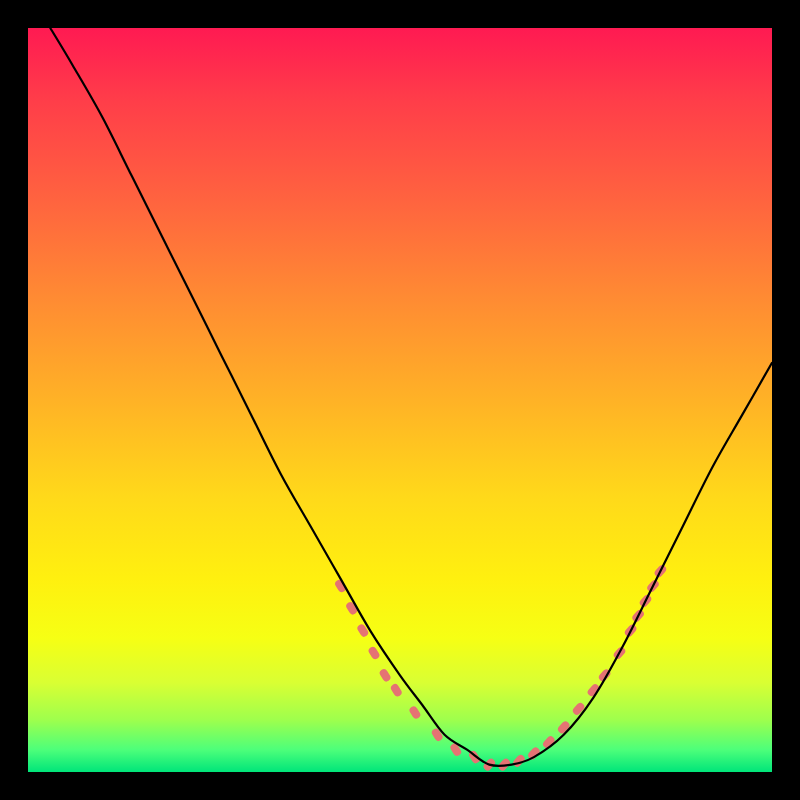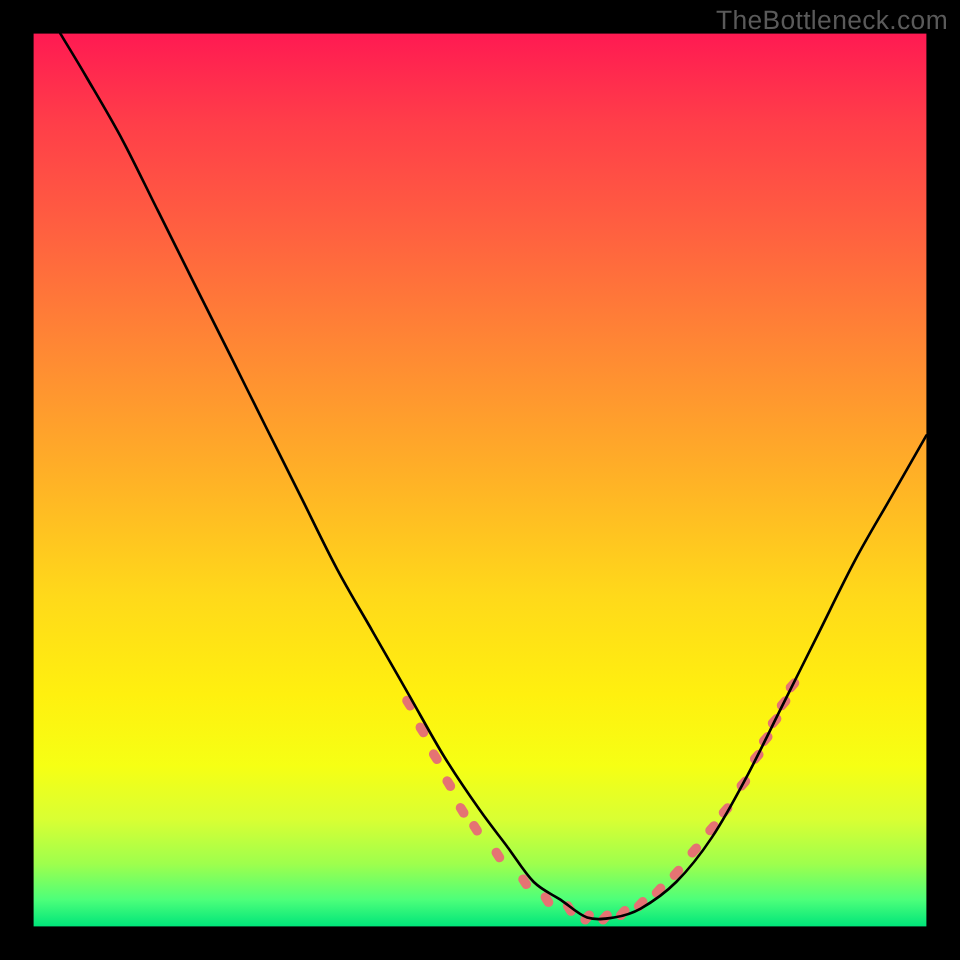--- a/index.html
+++ b/index.html
@@ -87,14 +87,13 @@
           <rect x="585.0" y="621.0" width="13" height="8" rx="4" ry="4" fill="#e57373" transform="rotate(-48 591.5 625.0)"></rect>
           <rect x="596.1" y="598.6" width="13" height="8" rx="4" ry="4" fill="#e57373" transform="rotate(-48 602.6 602.6)"></rect>
           <rect x="603.6" y="583.8" width="13" height="8" rx="4" ry="4" fill="#e57373" transform="rotate(-48 610.1 587.8)"></rect>
           <rect x="611.0" y="568.9" width="13" height="8" rx="4" ry="4" fill="#e57373" transform="rotate(-48 617.5 572.9)"></rect>
           <rect x="618.5" y="554.0" width="13" height="8" rx="4" ry="4" fill="#e57373" transform="rotate(-48 625.0 558.0)"></rect>
           <rect x="625.9" y="539.1" width="13" height="8" rx="4" ry="4" fill="#e57373" transform="rotate(-48 632.4 543.1)"></rect>
         </g>
       <path id="curve-path" fill="none" stroke="#000" stroke-width="2.2" stroke-linecap="round" d="M 22.3 0.0 C 26.0 6.2, 36.0 22.3, 44.6 37.2 C 53.3 52.1, 64.5 70.7, 74.4 89.3 C 84.3 107.9, 94.2 129.0, 104.2 148.8 C 114.1 168.6, 124.0 188.5, 133.9 208.3 C 143.8 228.2, 153.8 248.0, 163.7 267.8 C 173.6 287.7, 183.5 307.5, 193.4 327.4 C 203.4 347.2, 213.3 367.0, 223.2 386.9 C 233.1 406.7, 243.0 427.8, 253.0 446.4 C 262.9 465.0, 272.8 481.1, 282.7 498.5 C 292.6 515.8, 302.6 533.2, 312.5 550.6 C 322.4 567.9, 332.3 586.5, 342.2 602.6 C 352.2 618.8, 363.3 634.9, 372.0 647.3 C 380.7 659.7, 386.9 667.1, 394.3 677.0 C 401.8 687.0, 409.2 699.4, 416.6 706.8 C 424.1 714.2, 431.5 716.7, 439.0 721.7 C 446.4 726.6, 453.8 734.1, 461.3 736.6 C 468.7 739.0, 476.2 737.8, 483.6 736.6 C 491.0 735.3, 497.2 734.1, 505.9 729.1 C 514.6 724.2, 525.8 716.7, 535.7 706.8 C 545.6 696.9, 555.5 684.5, 565.4 669.6 C 575.4 654.7, 585.3 636.1, 595.2 617.5 C 605.1 598.9, 615.0 577.8, 625.0 558.0 C 634.9 538.2, 644.8 518.3, 654.7 498.5 C 664.6 478.6, 674.6 457.6, 684.5 439.0 C 694.4 420.4, 704.3 404.2, 714.2 386.9 C 724.2 369.5, 739.0 343.5, 744.0 334.8"></path>
     </svg>
   </div>
-  <div class="watermark">TheBottleneck.com</div>
 </div>
 
 </body></html>

